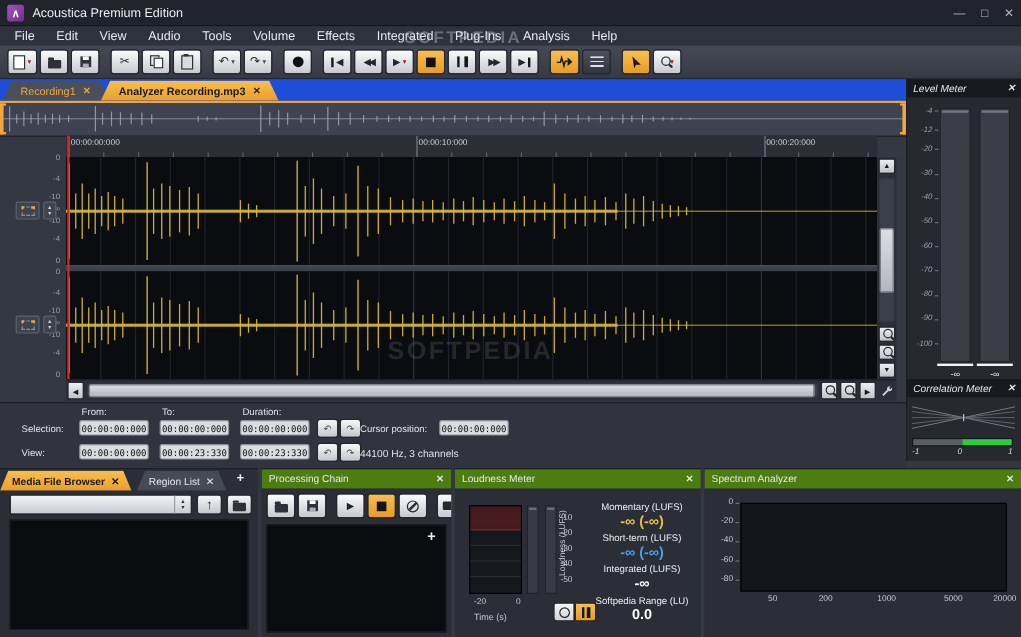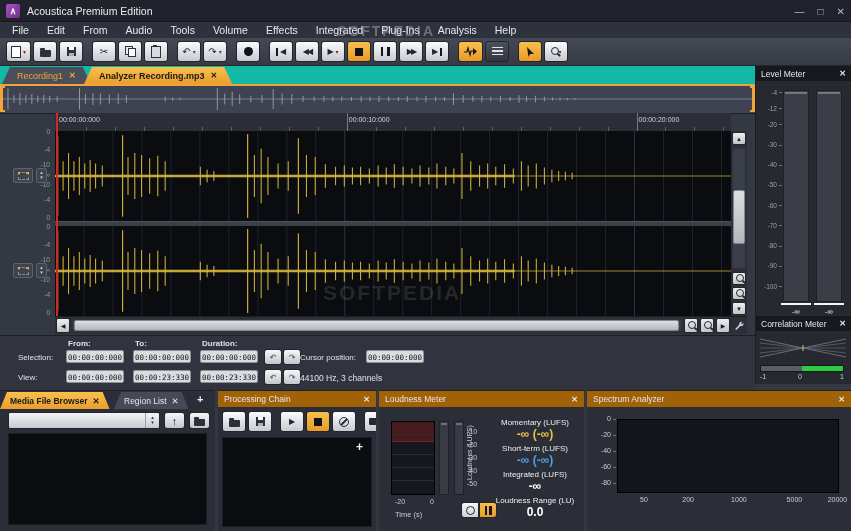--- a/index.html
+++ b/index.html
@@ -45,21 +45,21 @@
   .icon-rec{width:9px;height:9px;background:#101216;border-radius:50%;}
   .icon-stopsq{width:8px;height:8px;background:#101216;}
   .icon-mag{width:6px;height:6px;border:1.5px solid #26292f;border-radius:50%;position:relative;margin:-2px -2px 0 0;}
   .icon-mag::after{content:'';position:absolute;width:4px;height:1.5px;background:#26292f;right:-3px;bottom:-2px;transform:rotate(40deg);border-radius:1px;}
   .icon-bypass{width:8px;height:8px;border:1.5px solid #26292f;border-radius:50%;position:relative;}
   .icon-bypass::after{content:'';position:absolute;width:8px;height:1.5px;background:#26292f;top:3px;left:-0.5px;transform:rotate(-45deg);}
   .icon-applyplug{width:10px;height:7px;background:#26292f;border-radius:1px;position:relative;}
   .icon-applyplug::after{content:'';position:absolute;right:-4px;top:1.5px;width:0;height:0;border-left:4px solid #26292f;border-top:2px solid transparent;border-bottom:2px solid transparent;}
   .icon-mixer{width:11px;height:9px;background:repeating-linear-gradient(#dfe2e8 0 1.5px,transparent 1.5px 3.5px);}
   
-  #tabbar{position:absolute;left:0;top:66px;width:755px;height:18px;background:#14b8a6;}
+  #tabbar{position:absolute;left:0;top:66px;width:755px;height:18px;background:#1d4ed8;}
   #tab-underline{position:absolute;left:0;top:84px;width:755px;height:2px;background:#eda43b;}
   .doc-tab{position:absolute;top:1px;height:17px;display:flex;align-items:center;gap:6px;font-size:9px;padding:0 15px;clip-path:polygon(8px 0,calc(100% - 8px) 0,100% 100%,0 100%);}
   .doc-tab .x{font-size:8px;font-weight:bold;}
   #tab-recording1{left:2px;background:#4b4f5a;color:#f0a63a;}
   #tab-softpedia{left:84px;background:linear-gradient(#f8c04d,#ea9d2e);color:#17181d;font-weight:bold;}
   
   #overview{position:absolute;left:0;top:86px;width:755px;height:27px;background:#3e4251;border-bottom:1px solid #1e2027;overflow:hidden;}
   .ov-bracket{position:absolute;top:0;width:5px;height:26px;box-sizing:border-box;border-top:2px solid #f0a63a;border-bottom:2px solid #f0a63a;}
   #ovb-left{left:0;border-left:3px solid #f0a63a;}
   #ovb-right{right:0;border-right:3px solid #f0a63a;}
@@ -85,39 +85,39 @@
   .sbtn{background:linear-gradient(#eceef0,#c0c3c9);border:1px solid #23262c;border-radius:2px;display:flex;align-items:center;justify-content:center;font-size:6px;color:#17191e;flex:0 0 auto;box-sizing:border-box;}
   #hscroll .sbtn{width:14px;margin:1px 1px;}
   #vscroll .sbtn{height:13px;margin:1px 1px;}
   .strack{flex:1 1 auto;background:#3b3f49;margin:2px 1px;border-radius:2px;position:relative;box-shadow:inset 0 0 2px #191b20;}
   .sthumb{position:absolute;background:linear-gradient(#dcdee2,#b3b6bc);border:1px solid #82868e;border-radius:2px;}
   #hthumb{left:2px;top:1px;right:3px;bottom:1px;}
   #vthumb{left:1px;top:42px;right:1px;height:52px;}
   #wrenchbox{position:absolute;left:731px;top:316px;width:16px;height:17px;display:flex;align-items:center;justify-content:center;background:#2c2f38;border-top:1px solid #1b1d23;}
   
   #selbar{position:absolute;left:0;top:335px;width:755px;height:55px;background:#31343e;border-top:1px solid #1c1e24;font-size:8px;}
-  .sel-h{position:absolute;top:3px;color:#dfe2e7;font-weight:bold;}
+  .sel-h{position:absolute;top:3px;color:#dfe2e7;}
   .sel-l{position:absolute;color:#dfe2e7;}
   .fld{position:absolute;width:58px;height:13px;background:#dbdcdf;border:1px solid #8e9197;border-radius:2px;font-family:"DejaVu Sans Mono",monospace;font-size:7.5px;color:#101114;text-align:center;line-height:13px;box-sizing:border-box;}
   .urpair{position:absolute;display:flex;gap:1px;}
   .urbtn{width:16px;height:14px;border-radius:3px;border:1px solid #23262b;background:linear-gradient(#f6f7f8,#c3c6cc);display:flex;align-items:center;justify-content:center;font-size:8px;color:#44474d;}
   
-  .rpanel{position:absolute;left:755px;width:96px;background:#26292f;border-left:1px solid #1a1c22;box-sizing:border-box;}
+  .rpanel{position:absolute;left:755px;width:96px;background:#26292f;border-left:1px solid #1a1c22;box-sizing:border-box;font-style:italic;}
   .ptitle{height:15px;background:#17191f;display:flex;align-items:center;padding:0 5px;font-size:8.5px;color:#e4e7ed;position:relative;}
   .ptitle .x{position:absolute;right:5px;font-size:8px;font-weight:bold;color:#e4e7ed;}
   .lwell{position:absolute;width:26px;background:#3b3e46;border:1px solid #1e2026;box-sizing:border-box;}
   .lwell::before{content:'';position:absolute;left:1px;right:1px;top:1px;height:2px;background:#707683;}
   .lvl-lab{position:absolute;width:20px;text-align:right;font-size:6.5px;color:#9aa0ab;}
   .lvl-tick{position:absolute;width:3px;height:1px;background:#6a707c;}
   .lvl-base{position:absolute;height:2px;background:#f2f4f7;}
   .lvl-inf{position:absolute;width:26px;text-align:center;font-size:7.5px;color:#eef0f4;}
   .corr-lab{position:absolute;font-size:7px;color:#cfd3da;}
   
   .bpanel{position:absolute;top:390px;height:141px;background:#2b2e37;border-top:1px solid #1d1f25;box-sizing:border-box;overflow:hidden;}
-  .btitle{height:16px;background:#a16207;display:flex;align-items:center;padding:0 6px;font-size:8.5px;color:#e4e7ed;position:relative;}
+  .btitle{height:16px;background:#4d7c0f;display:flex;align-items:center;padding:0 6px;font-size:8.5px;color:#e4e7ed;position:relative;}
   .btitle .x{position:absolute;right:6px;font-size:8px;font-weight:bold;}
   .darkarea{position:absolute;background:#0b0c10;border:1px solid #1b1d23;box-sizing:border-box;}
   
   .mtab{position:absolute;top:1px;height:17px;display:flex;align-items:center;gap:5px;font-size:8.5px;padding:0 10px;clip-path:polygon(7px 0,calc(100% - 7px) 0,100% 100%,0 100%);}
   #mtab-media{left:0;background:linear-gradient(#f8c04d,#ea9d2e);color:#17181d;font-weight:bold;}
   #mtab-region{left:114px;background:#454a56;color:#e4e7ed;}
   #mtab-plus{position:absolute;left:197px;top:2px;font-size:11px;font-weight:bold;color:#f0f2f6;}
   .combo{position:absolute;left:8px;top:21px;width:152px;height:17px;background:linear-gradient(#f4f5f6,#c7cad0);border:1px solid #23262c;border-radius:2px;display:flex;align-items:center;box-sizing:border-box;}
   .combo .spin{margin-left:auto;border-left:1px solid #9b9ea5;height:100%;width:13px;display:flex;flex-direction:column;align-items:center;justify-content:center;font-size:4.5px;line-height:4.5px;color:#2c2f35;}
   .sqbtn{position:absolute;top:21px;width:21px;height:17px;border-radius:3px;border:1px solid #23262c;background:linear-gradient(#f6f7f8,#c3c6cc);display:flex;align-items:center;justify-content:center;color:#17191e;box-sizing:border-box;}
@@ -156,21 +156,21 @@
     <div id="winctrl">
       <span>—</span>
       <span>□</span>
       <span>✕</span>
     </div>
   </div>
 
   <div id="menubar">
       <span class="menu-item">File</span>
       <span class="menu-item">Edit</span>
-      <span class="menu-item">From</span>
+      <span class="menu-item">View</span>
       <span class="menu-item">Audio</span>
       <span class="menu-item">Tools</span>
       <span class="menu-item">Volume</span>
       <span class="menu-item">Effects</span>
       <span class="menu-item">Integrated</span>
       <span class="menu-item">Plug-Ins</span>
       <span class="menu-item">Analysis</span>
       <span class="menu-item">Help</span>
     </div>
   <span class="watermark" id="wm-menu">SOFTPEDIA</span>
@@ -765,21 +765,21 @@
           <span class="pbar"></span>
         </div>
     </div>
     <div id="lm-readouts">
         <div class="ro-label">Momentary (LUFS)</div>
         <div class="ro-value" style="color: rgb(232, 192, 72);">-∞ (-∞)</div>
         <div class="ro-label">Short-term (LUFS)</div>
         <div class="ro-value" style="color: rgb(77, 159, 232);">-∞ (-∞)</div>
         <div class="ro-label">Integrated (LUFS)</div>
         <div class="ro-value" style="color: rgb(255, 255, 255);">-∞</div>
-        <div class="ro-label">Loudness Range (LU)</div>
+        <div class="ro-label">Softpedia Range (LU)</div>
         <div class="ro-value" style="color: rgb(255, 255, 255);">0.0</div>
       </div>
   <div class="lm-lab" style="top: 37px;">-10</div>
       <div class="lm-lab" style="top: 50px;">-20</div>
       <div class="lm-lab" style="top: 63px;">-30</div>
       <div class="lm-lab" style="top: 76px;">-40</div>
       <div class="lm-lab" style="top: 89px;">-50</div>
     </div>
 
   <div class="bpanel" style="left:587px;width:264px">

